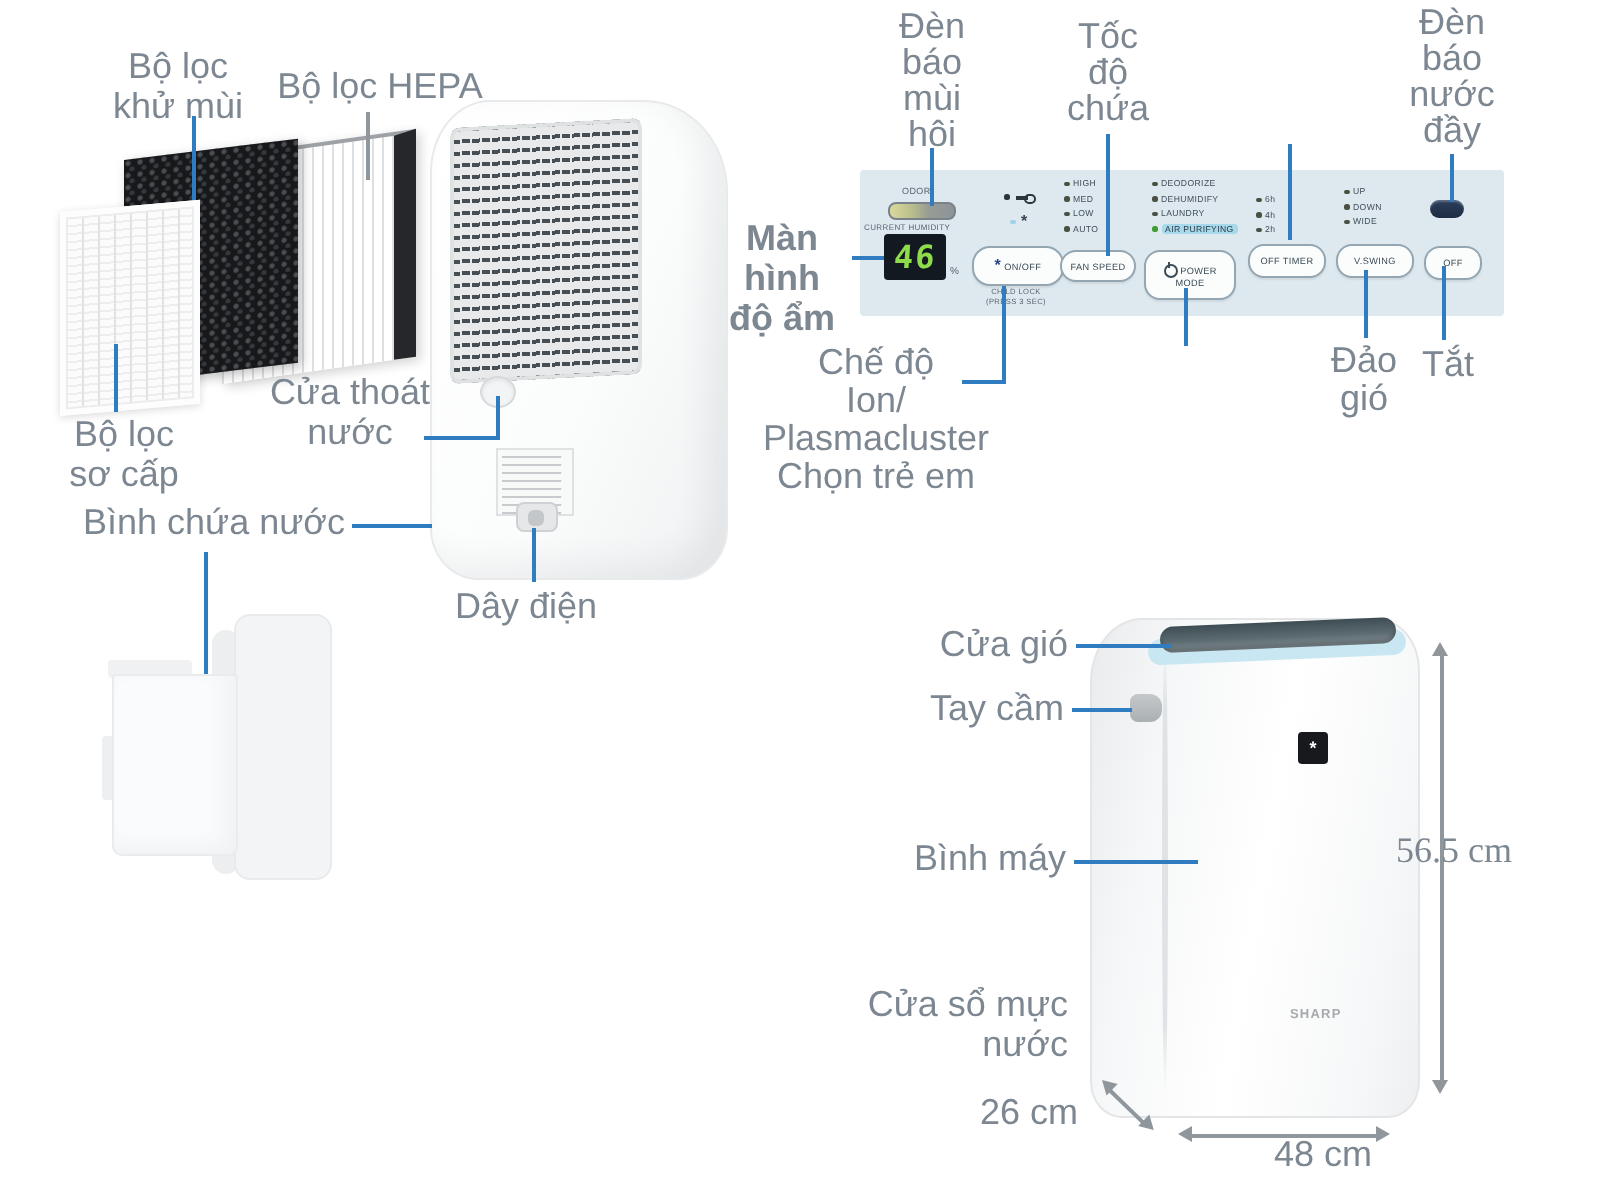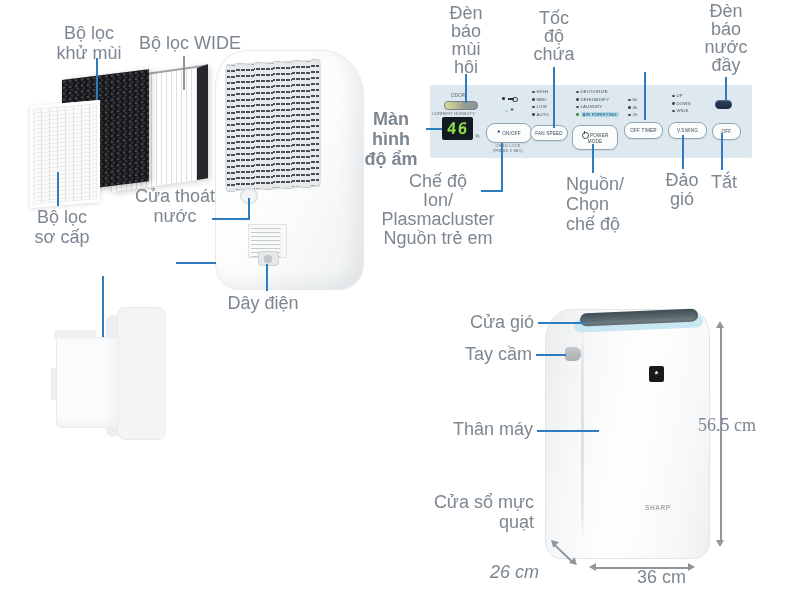--- a/index.html
+++ b/index.html
@@ -121,21 +121,21 @@
 
   <div class="hepafilter"></div>
   <div class="carbonfilter"></div>
   <div class="prefilter"></div>
 
   <div class="lbl" style="left:48px;top:23px;width:82px;">
     <div>Bộ lọc</div>
     <div>khử mùi</div>
   </div>
   <div class="lbl" style="left:134px;top:33px;width:112px;">
-    <div>Bộ lọc WIDE</div>
+    <div>Bộ lọc HEPA</div>
   </div>
   <div class="lbl" style="left:24px;top:207px;width:76px;">
     <div>Bộ lọc</div>
     <div>sơ cấp</div>
   </div>
   <div class="line-v" style="left:96px;top:58px;height:42px;"></div>
   <div class="line-v line-gray" style="left:183px;top:56px;height:34px;"></div>
   <div class="line-v" style="left:57px;top:172px;height:34px;"></div>
 
   <div class="backunit"></div>
@@ -144,20 +144,23 @@
   <div class="sticker"></div>
   <div class="cordnotch"></div>
 
   <div class="lbl" style="left:133px;top:186px;width:84px;">
     <div>Cửa thoát</div>
     <div>nước</div>
   </div>
   <div class="line-h" style="left:212px;top:218px;width:38px;"></div>
   <div class="line-v" style="left:248px;top:198px;height:22px;"></div>
 
+  <div class="lbl" style="left:38px;top:251px;width:138px;">
+    <div>Bình chứa nước</div>
+  </div>
   <div class="line-h" style="left:176px;top:262px;width:40px;"></div>
   <div class="line-v" style="left:102px;top:276px;height:68px;"></div>
 
   <div class="lbl" style="left:224px;top:293px;width:78px;">
     <div>Dây điện</div>
   </div>
   <div class="line-v" style="left:266px;top:264px;height:27px;"></div>
 
   <div class="tank-strip"></div>
   <div class="tank-back"></div>
@@ -314,30 +317,25 @@
   <div class="lbl" style="left:352px;top:109px;width:78px;font-weight:bold;">
     <div>Màn hình</div>
     <div>độ ẩm</div>
   </div>
   <div class="line-h" style="left:426px;top:128px;width:16px;"></div>
 
   <div class="lbl" style="left:374px;top:172px;width:128px;line-height:19px;">
     <div>Chế độ</div>
     <div>Ion/</div>
     <div>Plasmacluster</div>
-    <div>Nguồn trẻ em</div>
+    <div>Chọn trẻ em</div>
   </div>
   <div class="line-v" style="left:501px;top:143px;height:49px;"></div>
   <div class="line-h" style="left:481px;top:190px;width:22px;"></div>
 
-  <div class="lbl left" style="left:566px;top:174px;width:80px;line-height:20px;">
-    <div>Nguồn/</div>
-    <div>Chọn</div>
-    <div>chế độ</div>
-  </div>
   <div class="line-v" style="left:592px;top:144px;height:29px;"></div>
 
   <div class="lbl" style="left:657px;top:171px;width:50px;line-height:19px;">
     <div>Đảo</div>
     <div>gió</div>
   </div>
   <div class="line-v" style="left:682px;top:135px;height:34px;"></div>
 
   <div class="lbl" style="left:705px;top:172px;width:38px;">
     <div>Tắt</div>
@@ -359,38 +357,38 @@
     <div>Cửa gió</div>
   </div>
   <div class="line-h" style="left:538px;top:322px;width:48px;"></div>
 
   <div class="lbl right" style="left:448px;top:344px;width:84px;">
     <div>Tay cầm</div>
   </div>
   <div class="line-h" style="left:536px;top:354px;width:30px;"></div>
 
   <div class="lbl right" style="left:438px;top:419px;width:95px;">
-    <div>Thân máy</div>
+    <div>Bình máy</div>
   </div>
   <div class="line-h" style="left:537px;top:430px;width:62px;"></div>
 
   <div class="lbl right" style="left:413px;top:492px;width:121px;">
-    <div>Cửa sổ mực quạt</div>
+    <div>Cửa sổ mực nước</div>
   </div>
 
   <div class="dim v" style="left:720px;top:327px;height:214px;"></div>
   <div class="arr" style="left:716px;top:321px;border-width:0 4.5px 7px 4.5px;border-color:transparent transparent #8f969c transparent;"></div>
   <div class="arr" style="left:716px;top:540px;border-width:7px 4.5px 0 4.5px;border-color:#8f969c transparent transparent transparent;"></div>
   <div class="dim-label" style="left:698px;top:415px;font-family:Liberation Serif, serif;">56.5 cm</div>
 
   <div class="dim h" style="left:596px;top:567px;width:93px;"></div>
   <div class="arr" style="left:589px;top:563px;border-width:4.5px 7px 4.5px 0;border-color:transparent #8f969c transparent transparent;"></div>
   <div class="arr" style="left:688px;top:563px;border-width:4.5px 0 4.5px 7px;border-color:transparent transparent transparent #8f969c;"></div>
-  <div class="dim-label" style="left:637px;top:567px;">36 cm</div>
+  <div class="dim-label" style="left:637px;top:567px;">48 cm</div>
 
   <div style="position:absolute;left:551px;top:540px;width:36px;transform:rotate(44deg);transform-origin:left center;">
     <div class="dim h" style="left:6px;top:0;width:24px;"></div>
     <div class="arr" style="left:0px;top:-4px;border-width:4.5px 7px 4.5px 0;border-color:transparent #8f969c transparent transparent;"></div>
     <div class="arr" style="left:29px;top:-4px;border-width:4.5px 0 4.5px 7px;border-color:transparent transparent transparent #8f969c;"></div>
   </div>
-  <div class="dim-label" style="left:490px;top:562px;font-style:italic;">26 cm</div>
+  <div class="dim-label" style="left:490px;top:546px;">26 cm</div>
 
 </div>
 
 </body></html>

